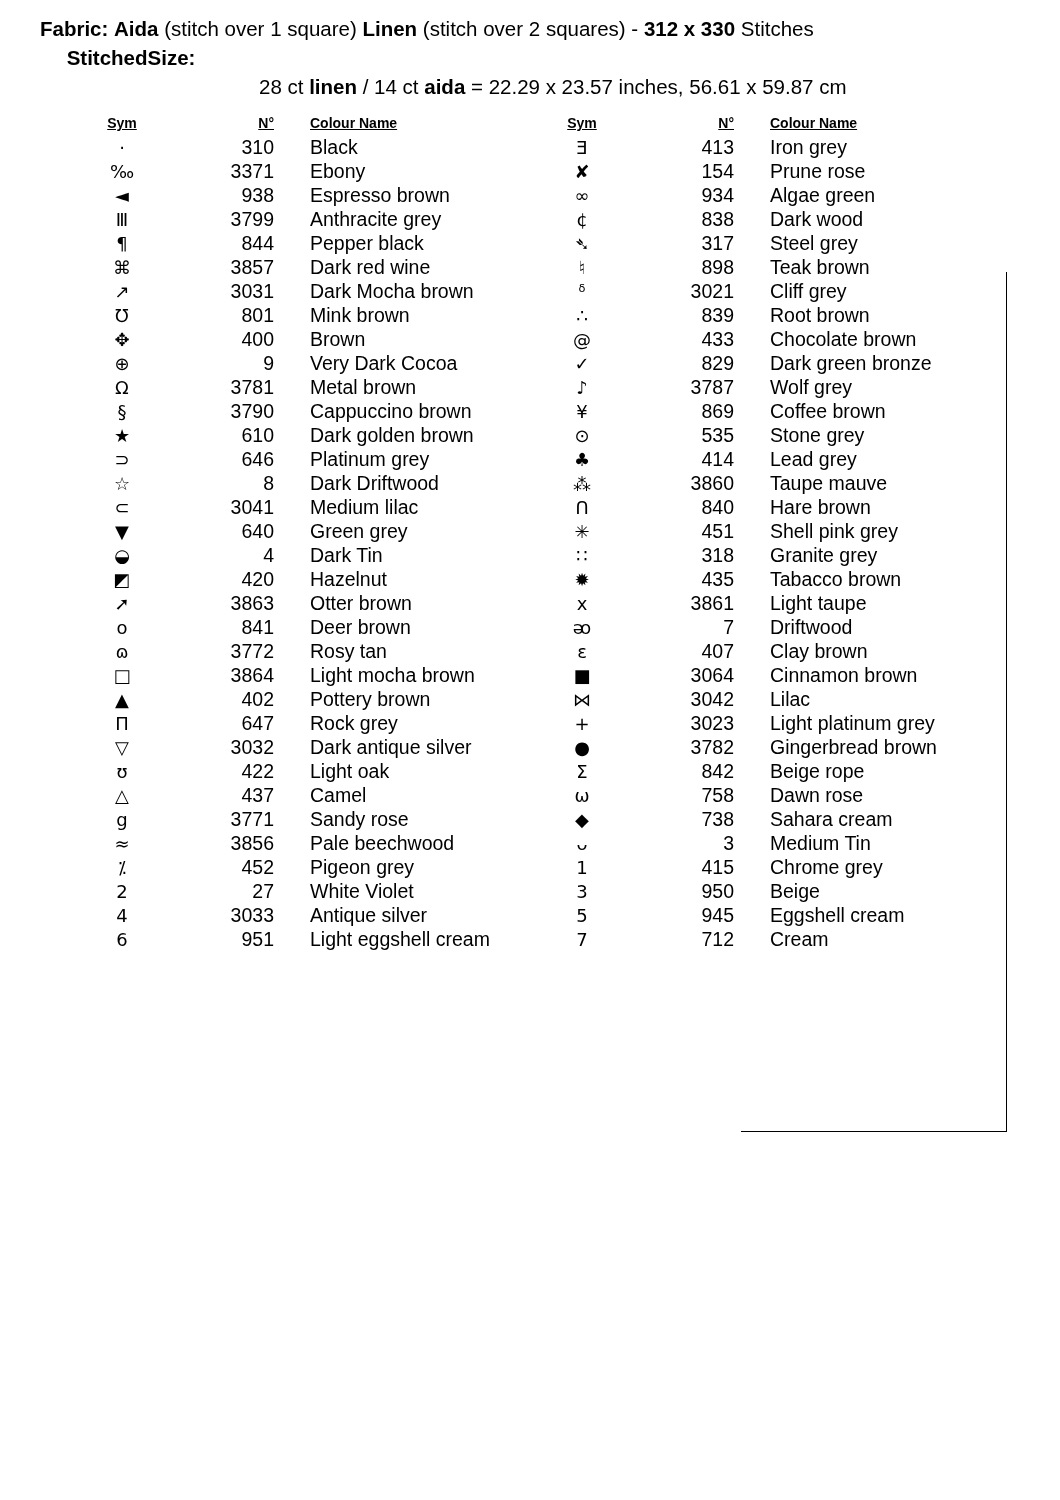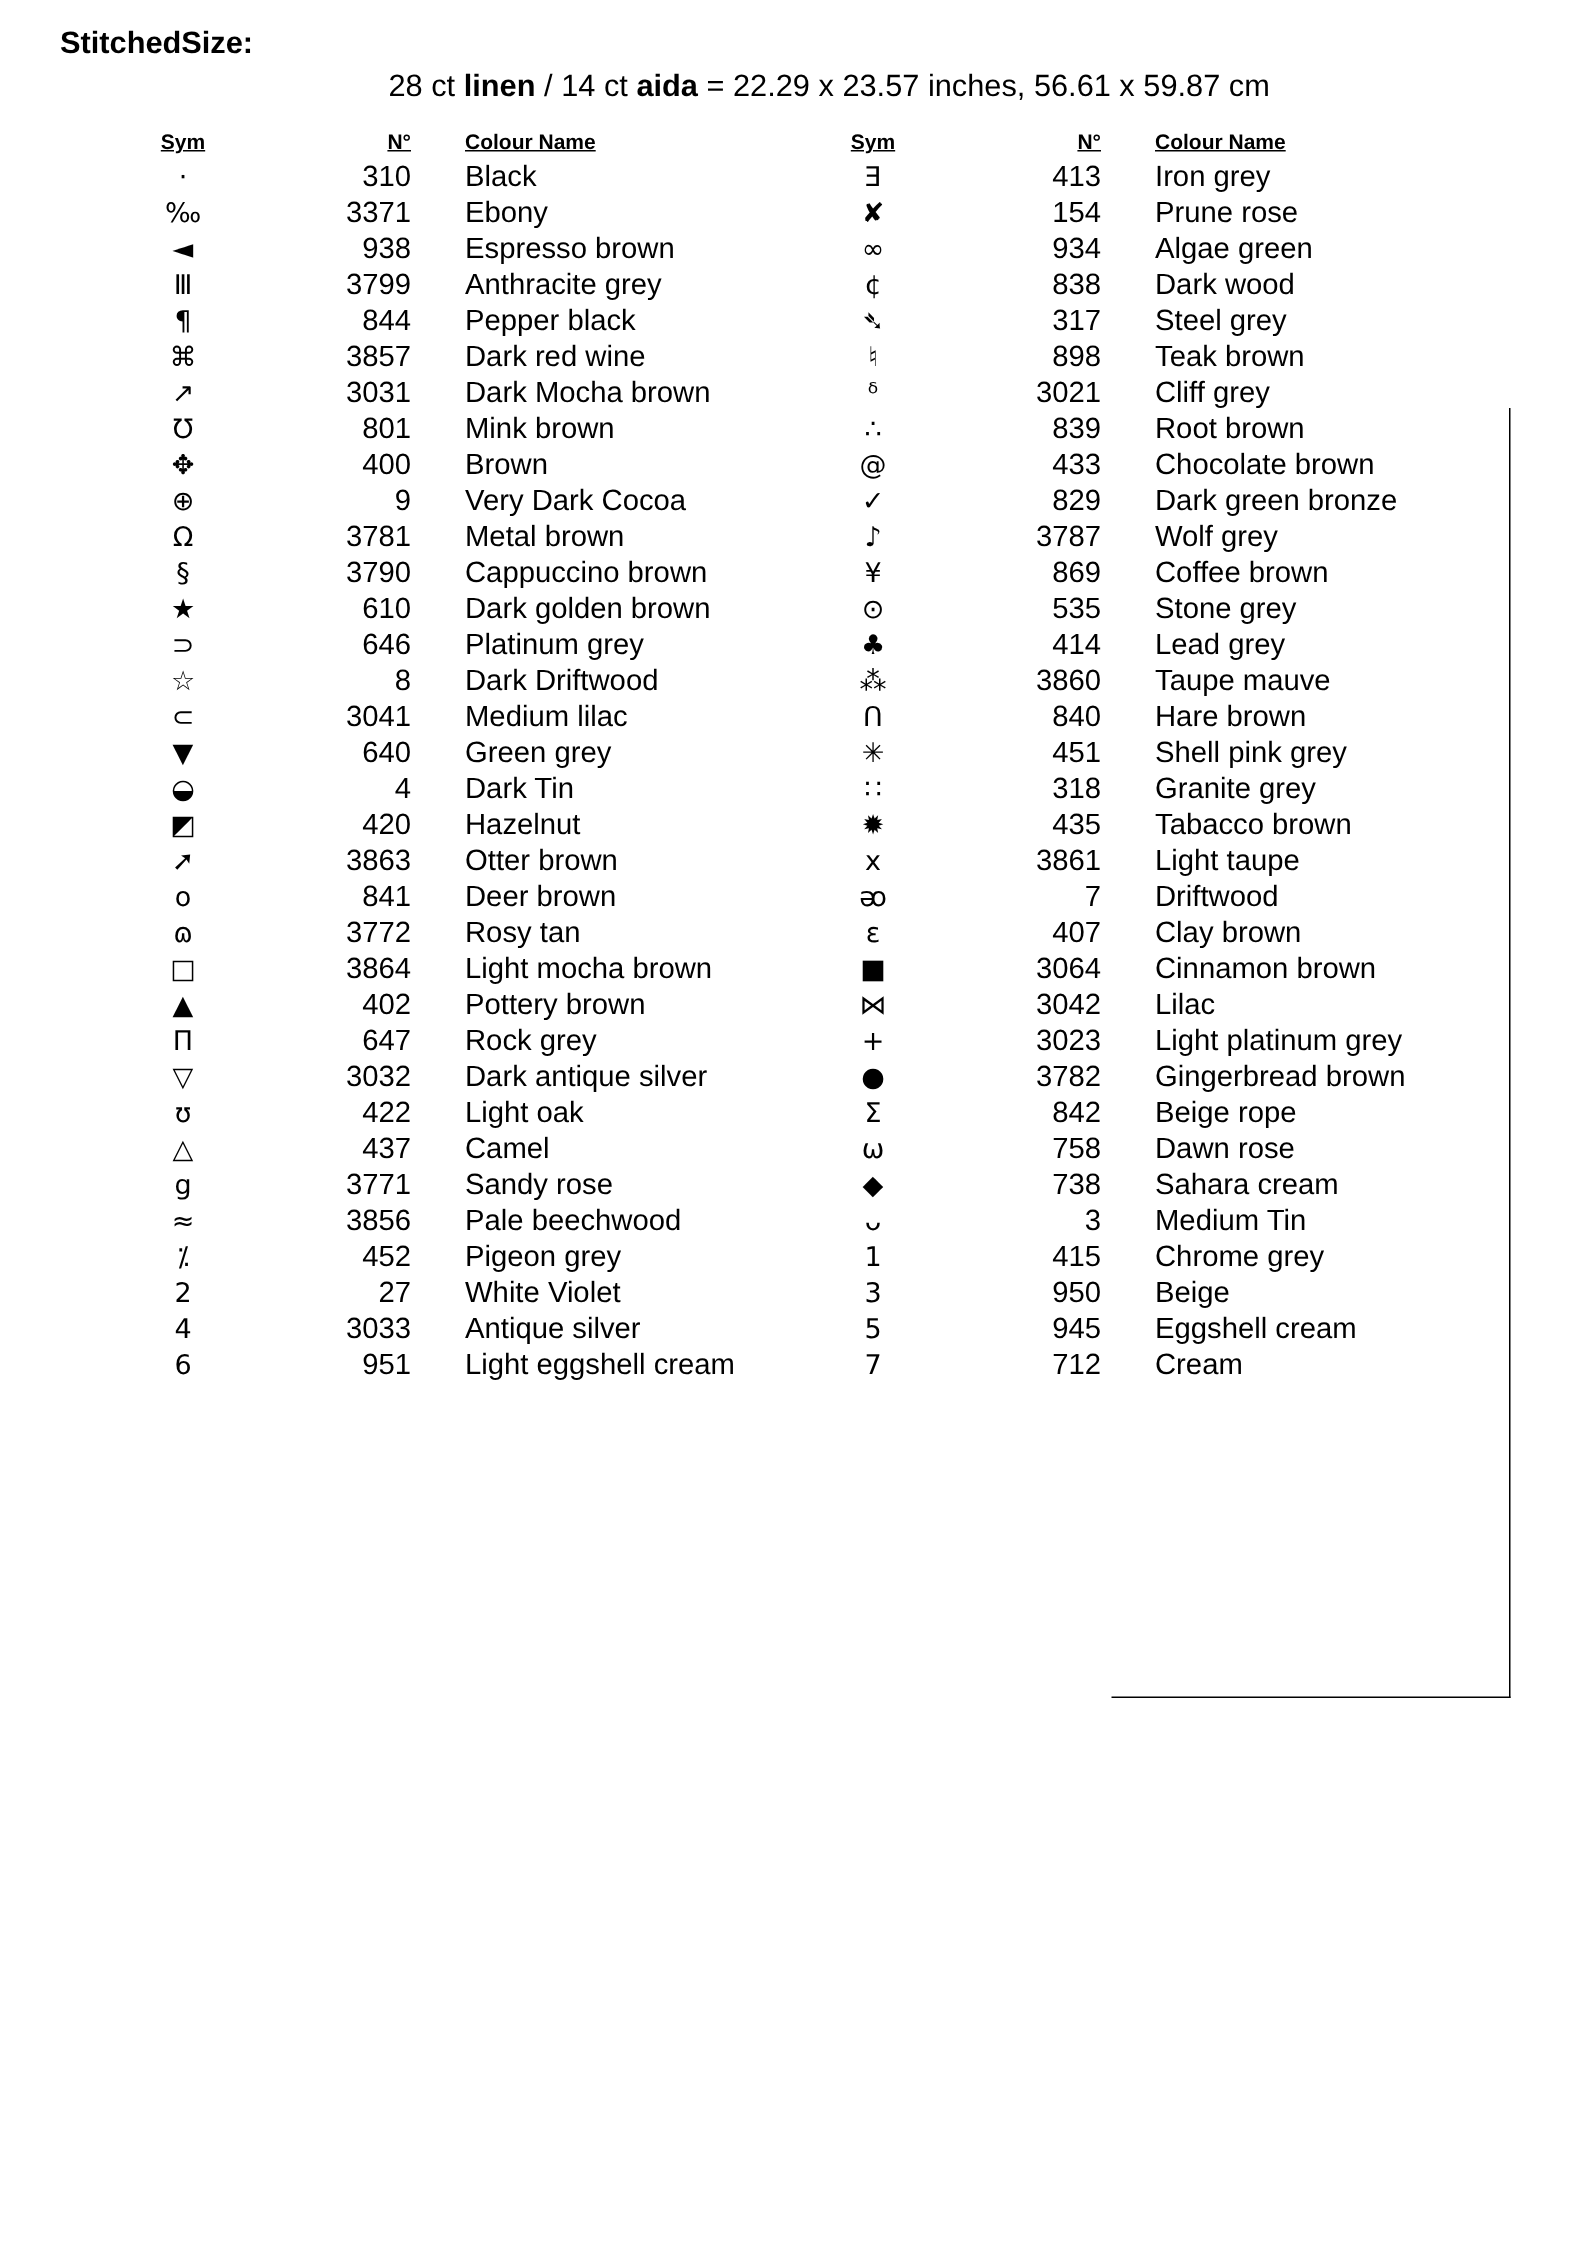--- a/index.html
+++ b/index.html
@@ -61,20 +61,21 @@
   .lbl-fabric { font-weight: bold; }
 
   .size-row {
     display: flex;
     white-space: nowrap;
   }
   .size-label {
     width: 182px;
     flex: 0 0 182px;
     font-weight: bold;
+    text-align: center;
   }
   .size-val {
     flex: 1 1 auto;
   }
   .size-val.ind1 { padding-left: 0px; }
   .size-val.ind2 { padding-left: 0px; margin-left: 37px; }
   .size-val.ind3 { padding-left: 118px; }
   .size-val.ind4 { padding-left: 136px; }
 
   
@@ -147,20 +148,29 @@
     background: #000000;
   }
 </style>
 </head>
 <body>
 
 <div class="page">
 
 
   <div class="fabric-block">
+    <div class="fabric-line">
+      <span class="lbl-fabric">Fabric:</span>
+      <span class="b">Aida</span>
+      <span>(stitch over 1 square)</span>
+      <span class="b">Linen</span>
+      <span>(stitch over 2 squares) -</span>
+      <span class="b">312 x 330</span>
+      <span>Stitches</span>
+    </div>
 
     <div class="size-row">
       <span class="size-label">StitchedSize:</span>
     </div>
 
     <div class="size-row">
       <span class="size-label"></span>
       <span class="size-val ind2">
         <span>28 ct</span>
         <span class="b">linen</span>

